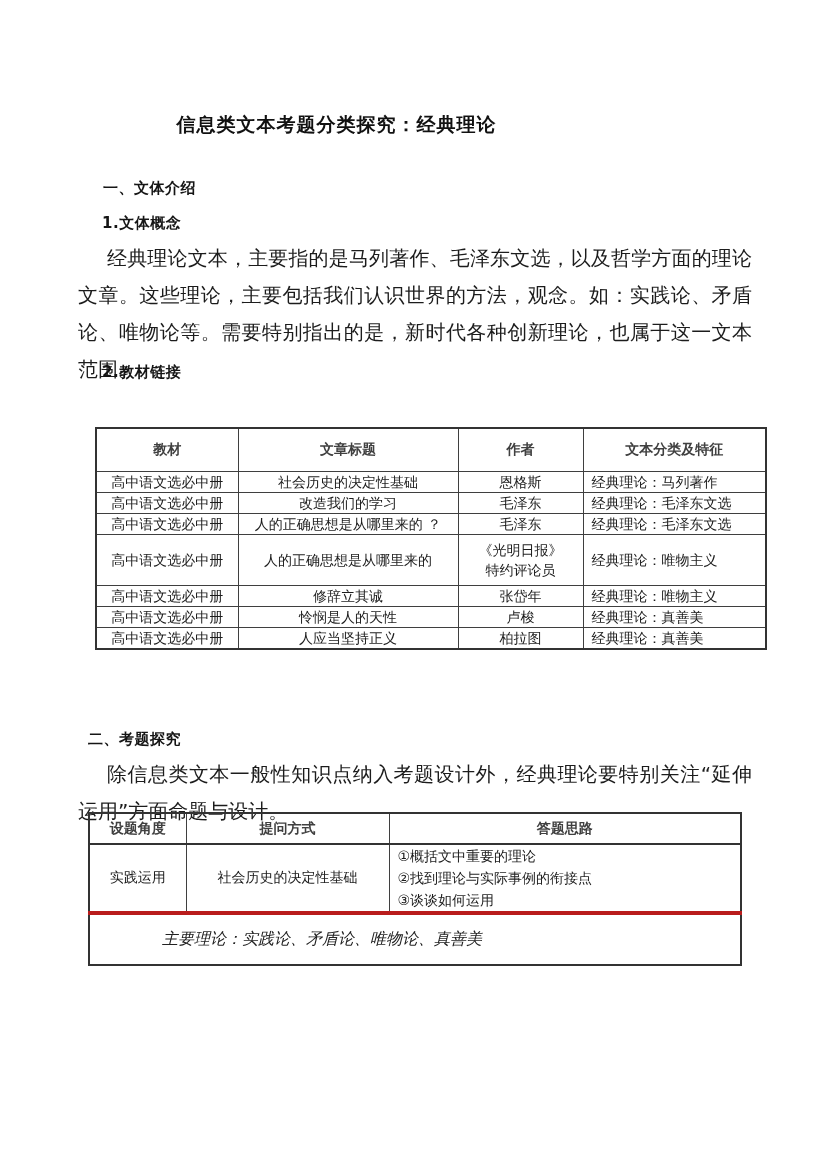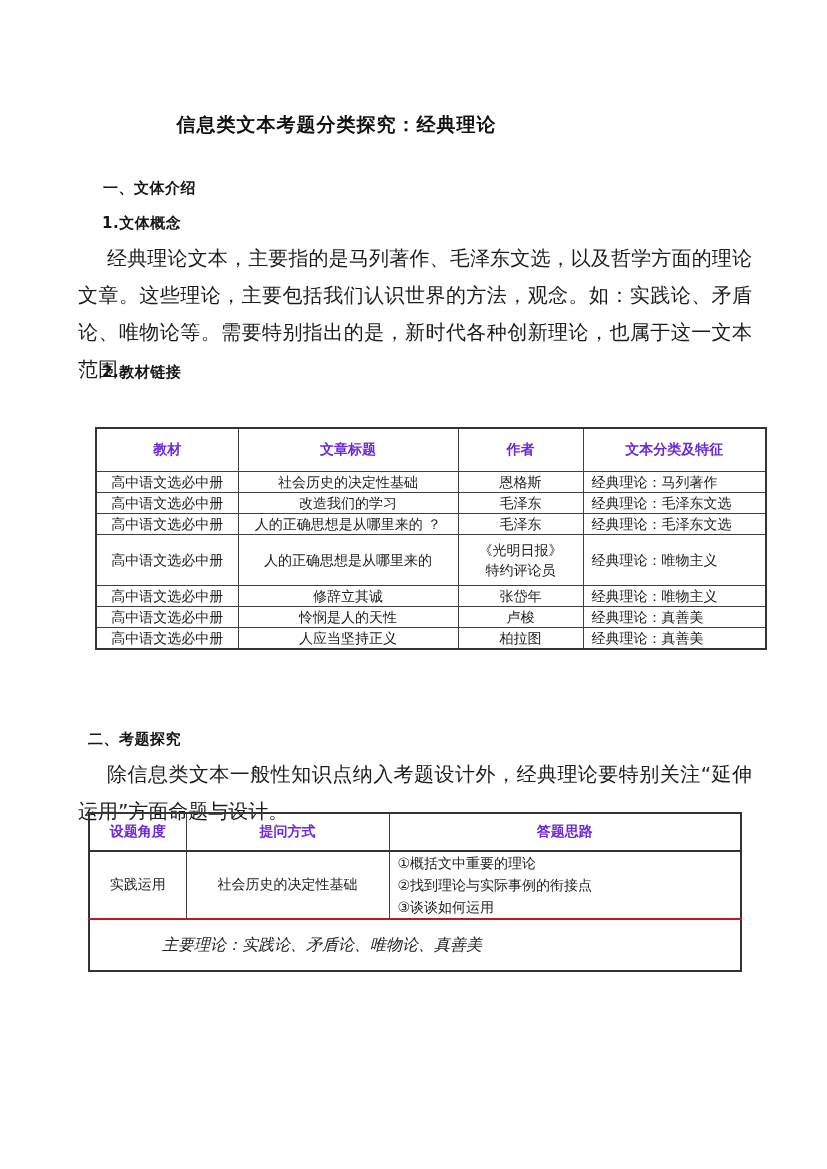--- a/index.html
+++ b/index.html
@@ -38,34 +38,34 @@
 
   table{border-collapse:collapse;table-layout:fixed;position:absolute;}
   td,th{
     border:1px solid #3f3f3f;
     font-size:14px;font-weight:normal;
     text-align:center;vertical-align:middle;
     padding:0;overflow:hidden;
     color:#1c1c1c;
     white-space:pre-line;
   }
-  th{font-weight:bold;color:#6d28d9;text-align:center;}
+  th{font-weight:bold;color:#404040;text-align:center;}
 
   .table1{top:427px;left:95px;width:670px;border:2px solid #333;}
   .table1 tr.hdr{height:43px;}
   .table1 tr.r{height:21px;}
   .table1 tr.r-tall{height:51px;}
   .table1 td{line-height:20px;}
   .table1 td.left{text-align:left;padding-left:8px;}
 
   .table2{top:812px;left:88px;width:652px;border:2px solid #333;}
-  .table2 tr.hdr{height:38px;}
+  .table2 tr.hdr{height:31px;}
   .table2 tr.hdr th{border-bottom:2px solid #333;}
   .table2 tr.body{height:64px;}
-  .table2 tr.body td{border-bottom:2px solid #b91c1c;}
+  .table2 tr.body td{border-bottom:4px solid #b91c1c;}
   .table2 td.answer{
     text-align:left;padding-left:8px;
     line-height:22px;
   }
   .table2 tr.foot{height:52px;}
   .table2 td.theory{
     text-align:left;padding-left:72px;
     font-family:"DejaVu Serif","Liberation Serif",serif;
     font-style:italic;
     font-size:16px;color:#222;

